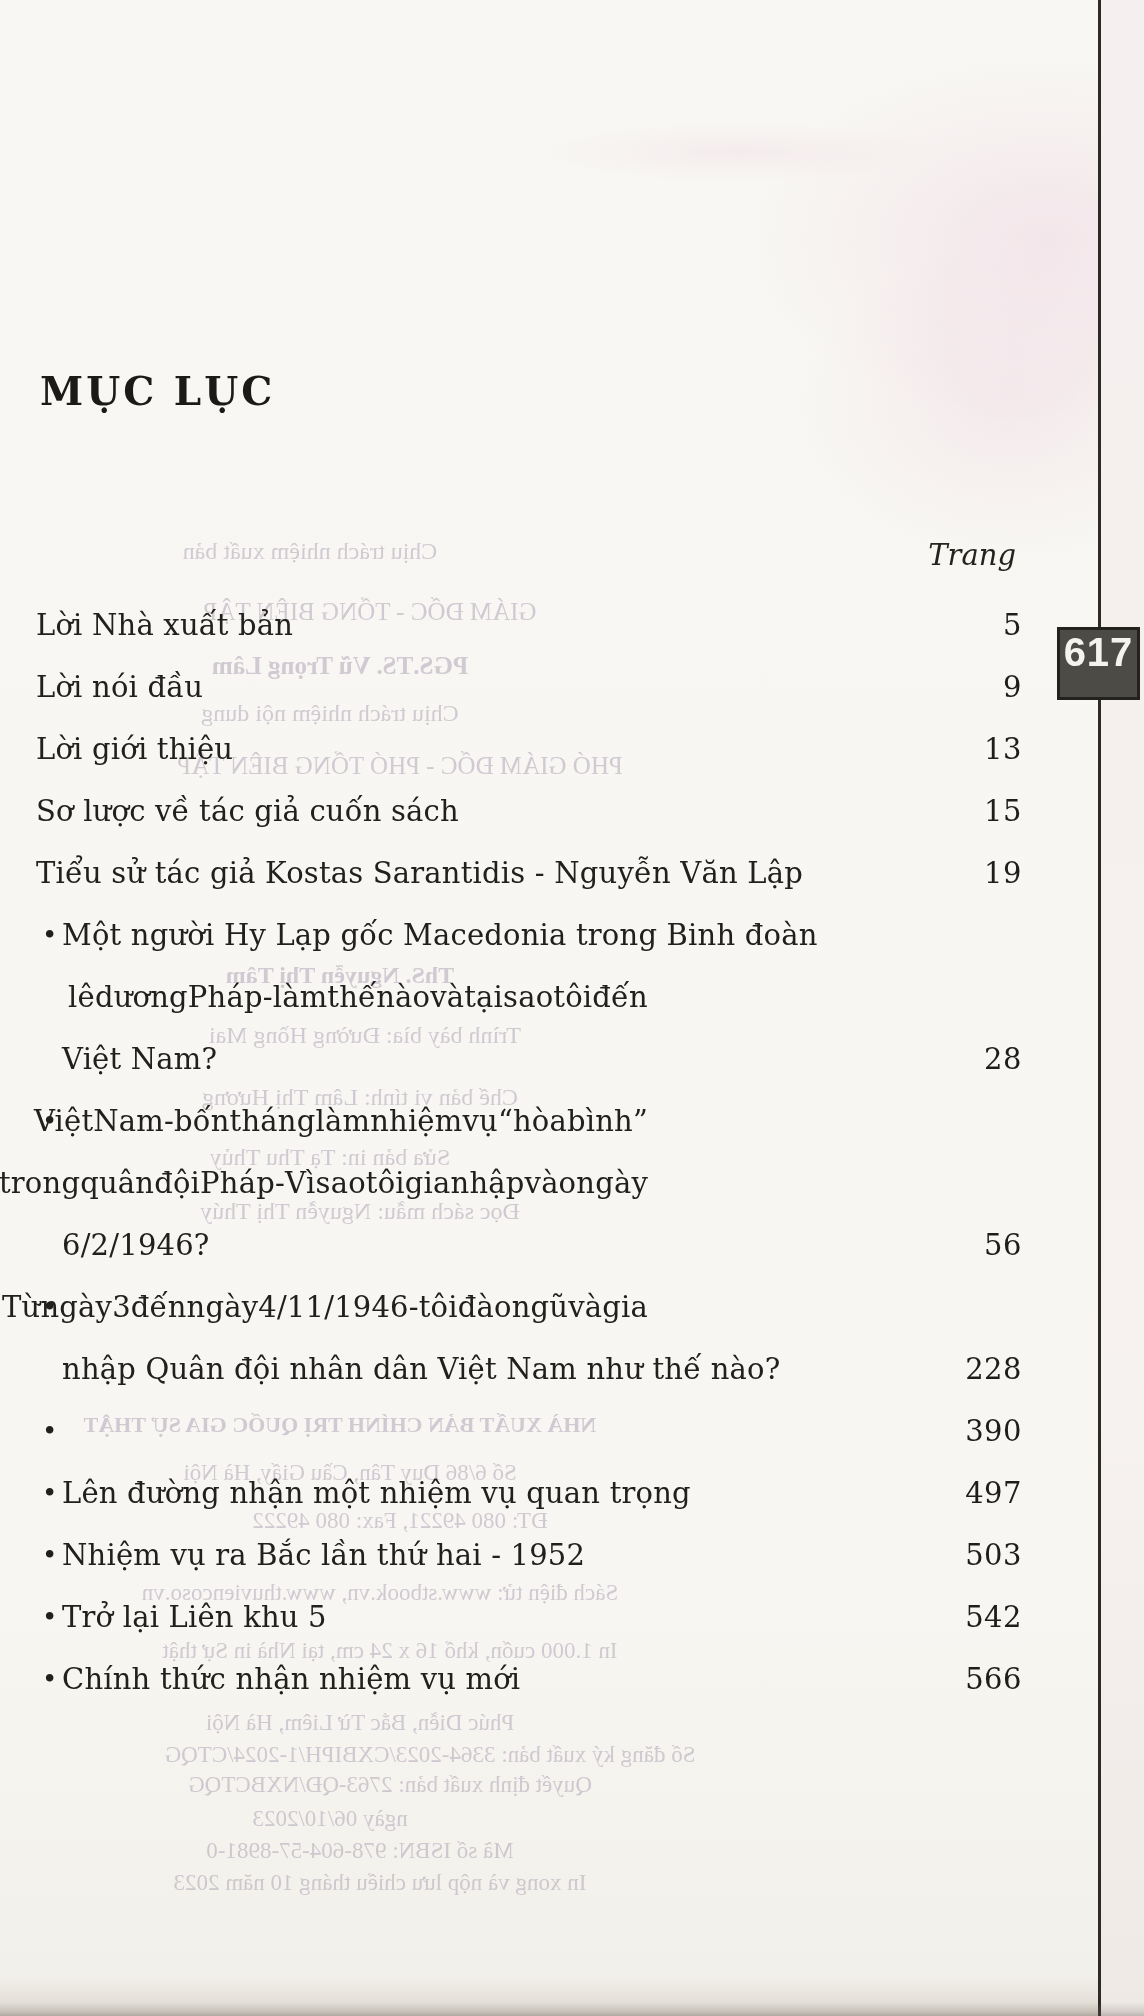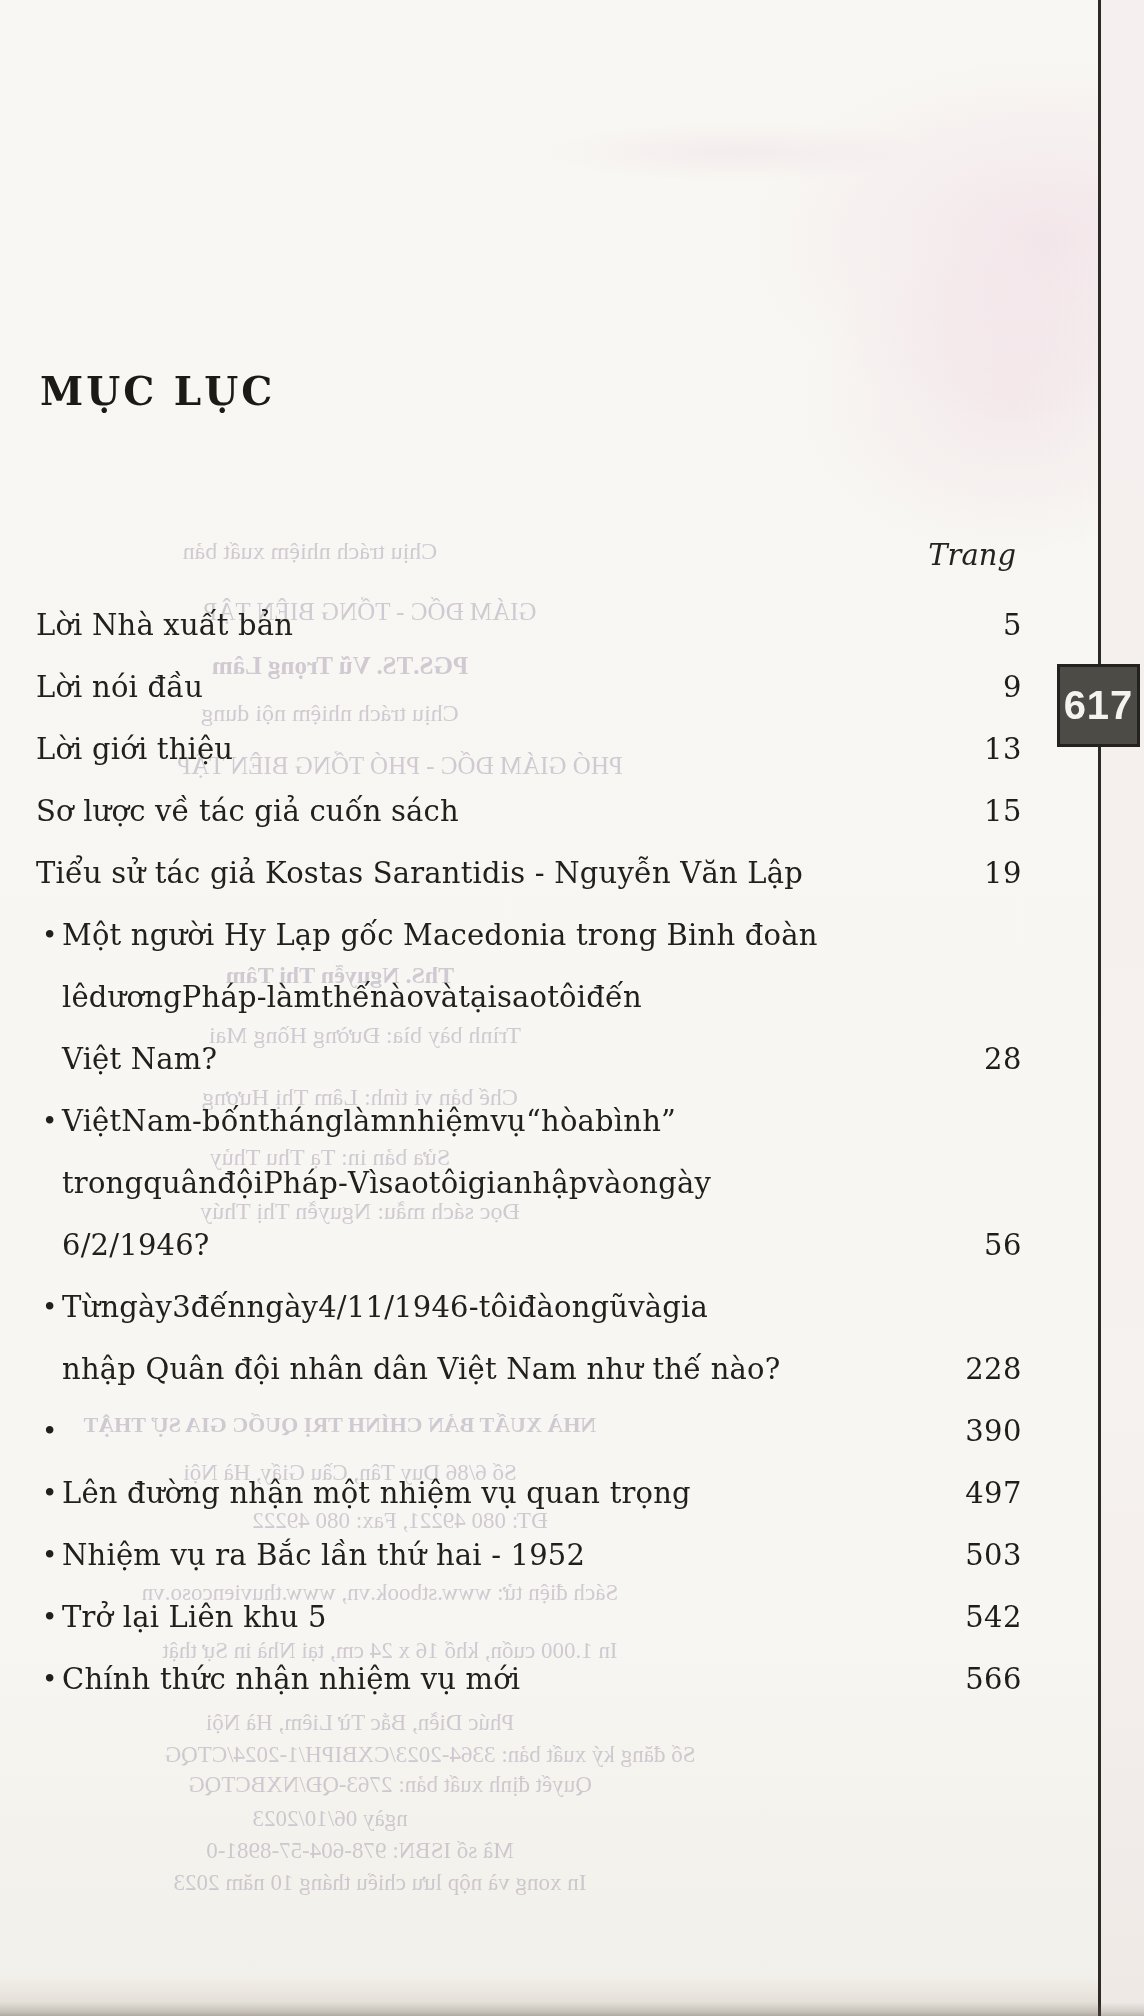--- a/index.html
+++ b/index.html
@@ -34,27 +34,27 @@
   .trang-label{
     position:absolute;top:538px;right:128px;
     font-style:italic;font-size:29px;color:#26231f;
   }
   .toc-list{position:absolute;top:604px;left:36px;width:986px;}
   .toc-row{height:62px;display:flex;align-items:flex-start;padding-top:3px;box-sizing:border-box;font-size:29px;line-height:36px;}
   .toc-row .entry-text{white-space:nowrap;letter-spacing:0.2px;}
   .toc-row.italic .entry-text{}
   .toc-row .bullet{width:26px;flex:0 0 26px;padding-left:6px;box-sizing:border-box;font-size:26px;}
   .toc-row .cont-indent{width:26px;flex:0 0 26px;}
-  .toc-row .jline{display:flex;justify-content:flex-start;width:586px;flex:0 0 586px;}
+  .toc-row .jline{display:flex;justify-content:flex-end;width:586px;flex:0 0 586px;}
   .toc-row .jline span{white-space:nowrap;}
   .toc-row .page-num{margin-left:auto;font-size:29px;letter-spacing:0.5px;color:#1f1d19;}
   .page-tab{
-    position:absolute;top:664px;left:1057px;width:83px;height:83px;
+    position:absolute;top:627px;left:1057px;width:83px;height:73px;
     background:#4c4b45;border:3px solid #23221e;box-sizing:border-box;
-    display:flex;align-items:center;justify-content:center;
+    display:flex;align-items:flex-start;justify-content:center;
   }
   .page-tab span{
     color:#f4f3ef;font-family:"Liberation Sans","DejaVu Sans",sans-serif;
     font-weight:bold;font-size:40px;letter-spacing:1px;
   }
   .bleed{position:absolute;left:0;top:0;width:1144px;height:2016px;pointer-events:none;}
   .bleed-line{
     position:absolute;transform:translateX(-50%) scaleX(-1);
     color:rgba(148,128,158,0.38);filter:blur(0.7px);
     font-size:24px;white-space:nowrap;font-family:"Liberation Serif","DejaVu Serif",serif;

